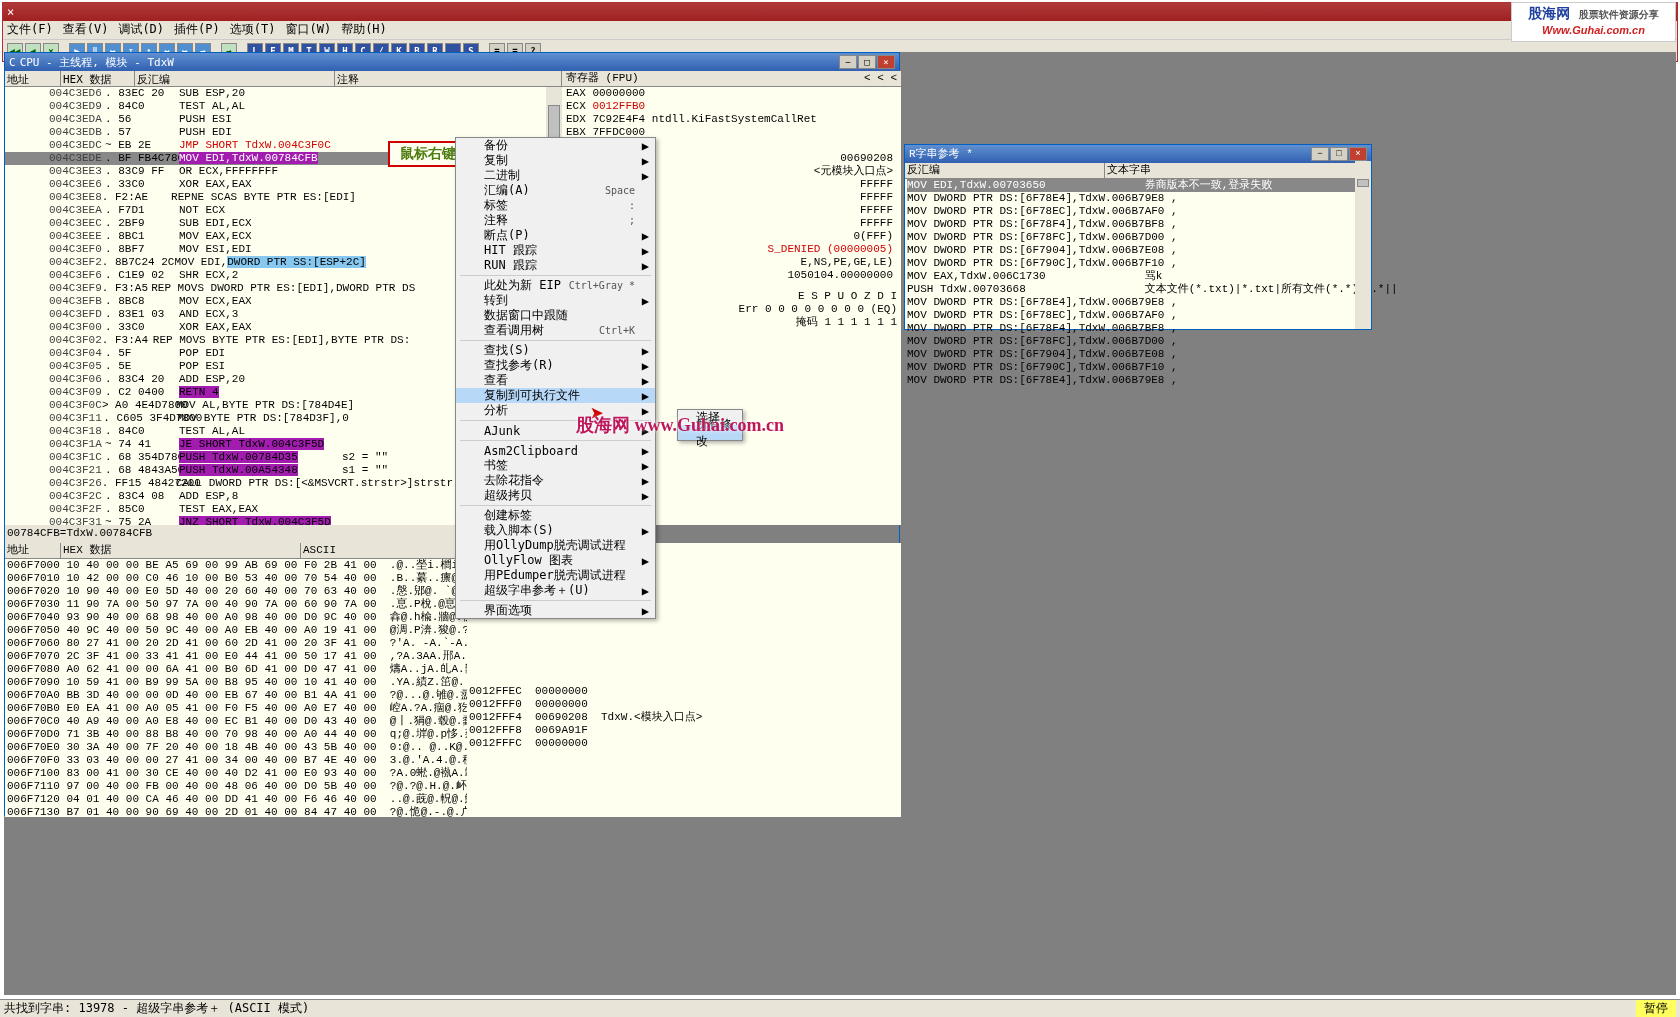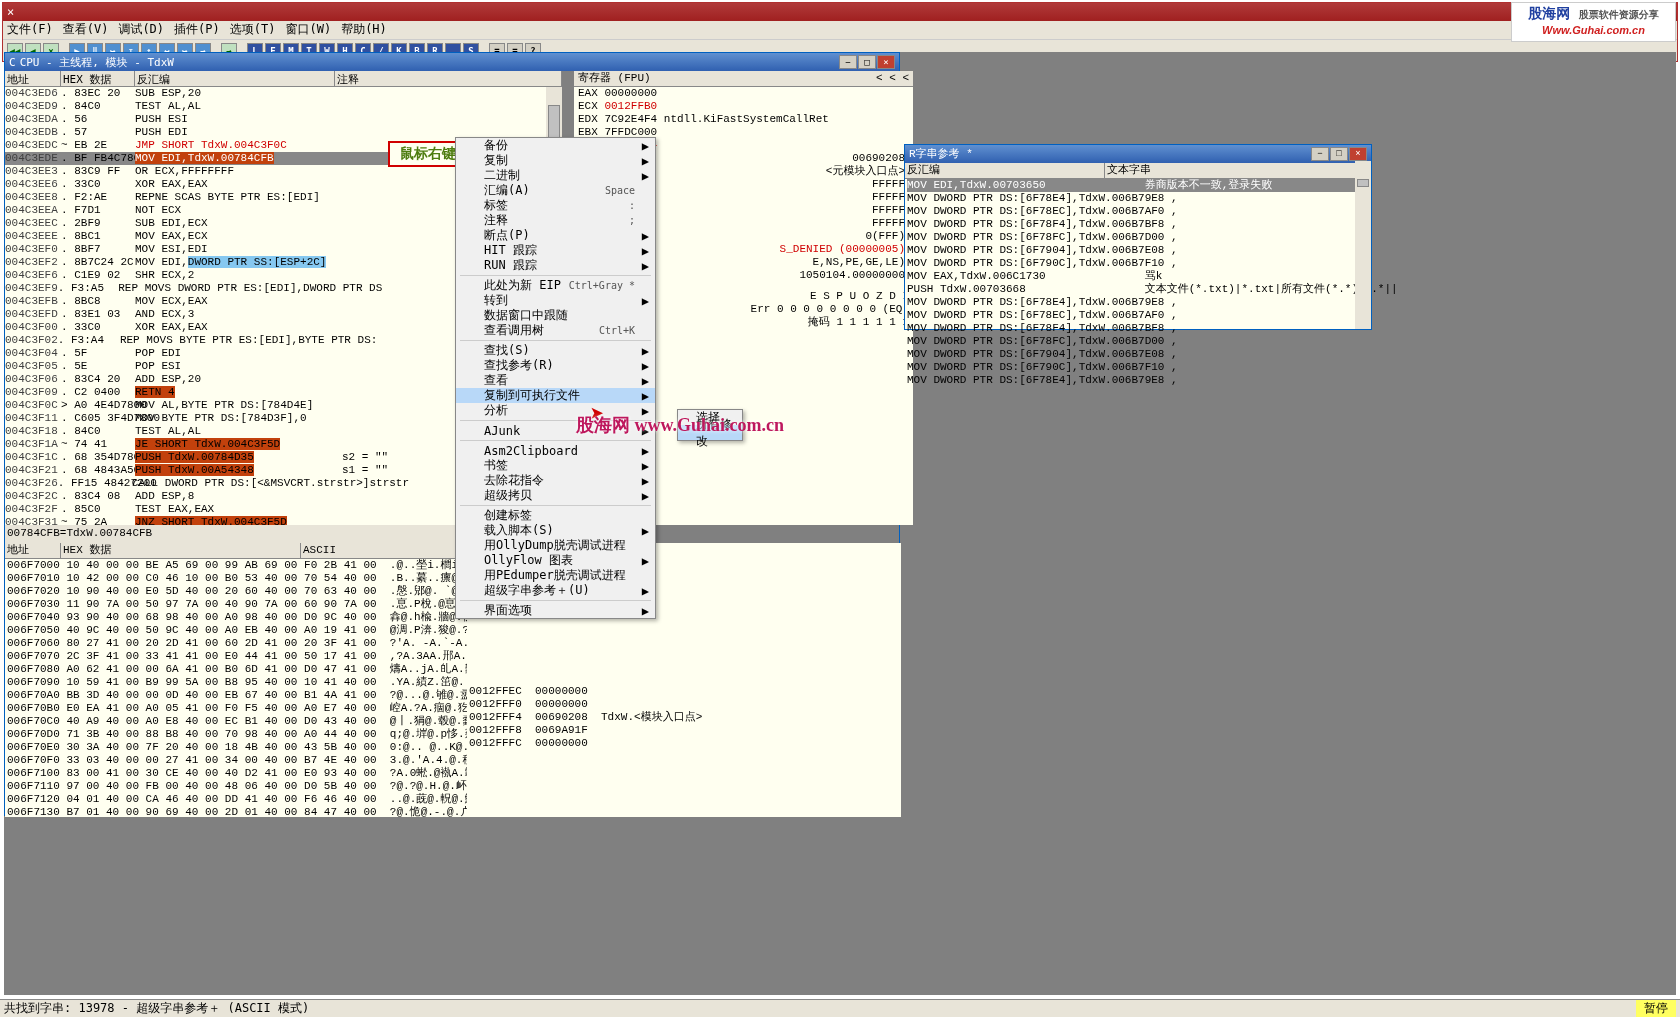--- a/index.html
+++ b/index.html
@@ -22,31 +22,31 @@
 .cpu-window { position: absolute; left: 0; top: 0; width: 896px; height: 764px; border: 1px solid #0060c0; }
 .win-title { height: 18px; background: linear-gradient(#6090d0,#3060b0); color: #fff; display: flex; align-items: center; padding: 0 4px; font-size: 11px; }
 .win-title .btns { margin-left: auto; display: flex; gap: 1px; }
 .win-title .wb { width: 18px; height: 14px; background: #d4d0c4; border: 1px solid #888; display: flex; align-items: center; justify-content: center; font-size: 9px; color: #000; }
 .win-title .wb.close { background: #c04030; color: #fff; }
 
 .disasm-pane { position: absolute; left: 0; top: 18px; width: 557px; height: 454px; background: #fffff0; overflow: hidden; }
 .pane-header { position: sticky; top: 0; height: 16px; background: #e8e4d8; border-bottom: 1px solid #888; display: flex; }
 .pane-header div { border-right: 1px solid #888; padding: 1px 2px; font-size: 11px; }
 .disasm-rows { font-family: "Courier New", monospace; font-size: 11px; line-height: 13px; }
-.disasm-rows .row { display: flex; white-space: pre; }
+.disasm-rows .row { display: flex; white-space: pre; padding-left: 44px; }
 .disasm-rows .row.sel { background: #888; color: #fff; }
 .disasm-rows .addr { width: 56px; color: #404040; }
 .disasm-rows .hex { width: 74px; color: #000; }
 .disasm-rows .dis { flex: 1; }
 .disasm-rows .cmt { width: 220px; color: #000; }
 .red { color: #d00000; }
 .blue-hl { background: #86c8f0; }
-.yel-hl { background: #c2410c; }
-
-.reg-pane { position: absolute; left: 557px; top: 18px; width: 339px; height: 454px; background: #fffff0; font-family: "Courier New", monospace; font-size: 11px; line-height: 13px; margin-left: 12px; }
+.yel-hl { background: #a21caf; }
+
+.reg-pane { position: absolute; left: 557px; top: 18px; width: 339px; height: 454px; background: #fffff0; font-family: "Courier New", monospace; font-size: 11px; line-height: 13px; }
 .reg-pane .hdr { height: 16px; background: #e8e4d8; border-bottom: 1px solid #888; padding: 1px 4px; }
 
 .hex-pane { position: absolute; left: 0; top: 490px; width: 462px; height: 274px; background: #fffff0; font-family: "Courier New", monospace; font-size: 11px; line-height: 13px; overflow: hidden; }
 .stack-pane { position: absolute; left: 462px; top: 490px; width: 434px; height: 274px; background: #fffff0; font-family: "Courier New", monospace; font-size: 11px; line-height: 13px; overflow: hidden; }
 
 .jump-label { position: absolute; left: 0; top: 472px; width: 557px; height: 18px; background: #e8e4d8; padding: 2px; font-size: 11px; font-family: "Courier New", monospace; }
 
 .ref-window { position: absolute; left: 900px; top: 92px; width: 468px; height: 186px; border: 1px solid #0060c0; background: #fffff0; font-family: "Courier New", monospace; font-size: 11px; line-height: 13px; }
 
 .context-menu { position: absolute; left: 455px; top: 137px; width: 201px; background: #f0f0f0; border: 1px solid #888; box-shadow: 2px 2px 4px rgba(0,0,0,0.3); z-index: 100; }

